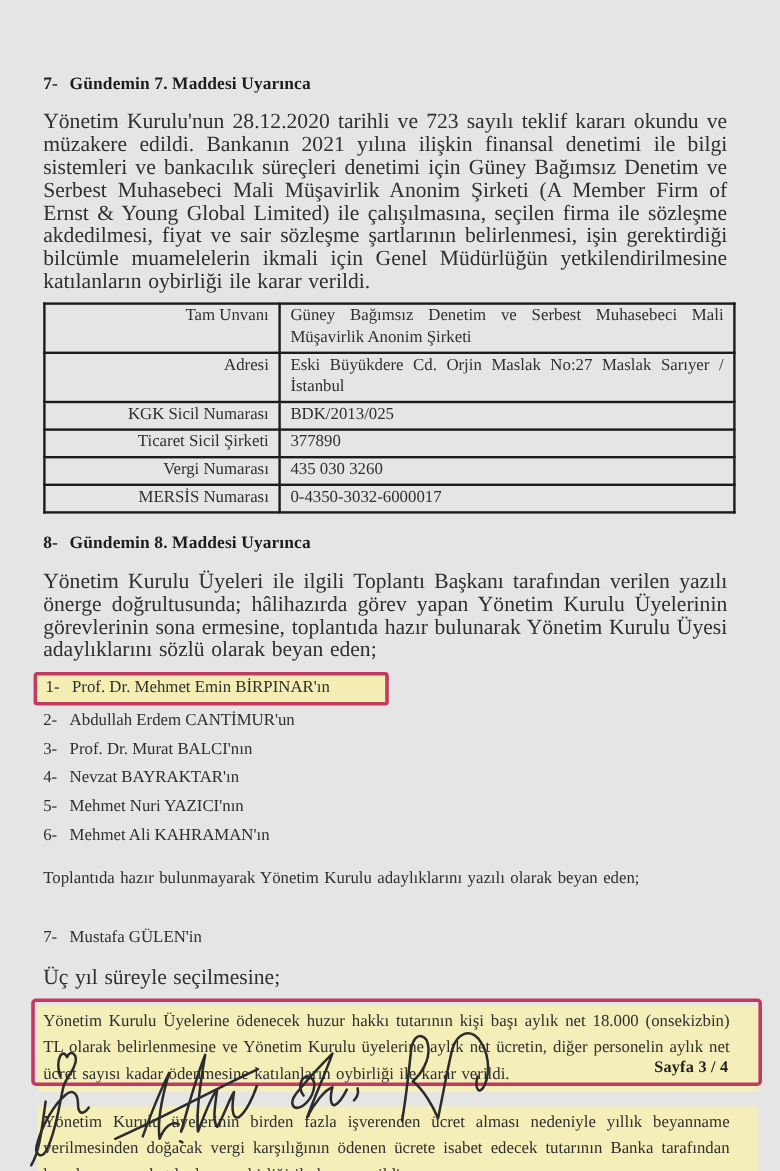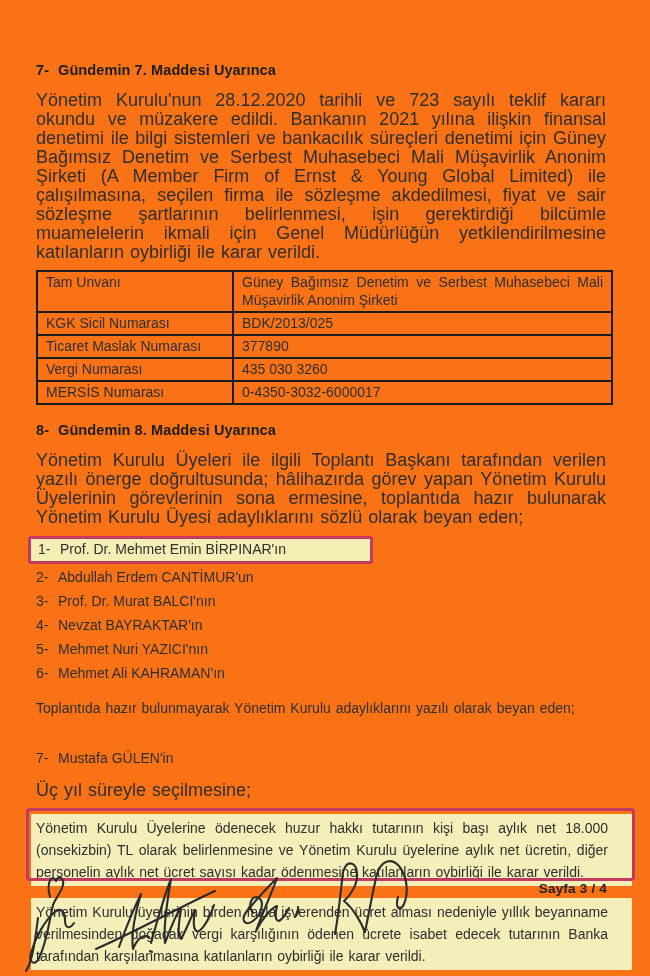--- a/index.html
+++ b/index.html
@@ -1,20 +1,20 @@
 <!DOCTYPE html>
 <html lang="tr"><head>
 <meta charset="utf-8">
 <style>
   html,body{margin:0;padding:0;background:#ffffff;}
   .page{
     position:relative;
     width:650px;height:976px;
-    background:#f97316;
-    font-family:Liberation Sans, sans-serif;
+    background:#e5e5e5;
+    font-family:Liberation Serif, serif;
     color:#2f2f2f;
     overflow:hidden;
     box-sizing:border-box;
     padding:62px 44px 0 36px;
   }
   .heading{
     font-size:14.5px;font-weight:bold;color:#1d1d1d;
     margin:0 0 13px 0;letter-spacing:.1px;
   }
   .heading .hnum{display:inline-block;width:22px;}
@@ -24,28 +24,28 @@
   }
   
   table.company{
     border-collapse:collapse;width:577px;margin:8px 0 0 0;
     font-size:14px;line-height:18px;
   }
   table.company td{
     border:2px solid #1c1c1c;padding:1px 8px 2px 8px;vertical-align:top;
     text-align:justify;
   }
-  table.company td.lbl{width:178px;text-align:left;}
+  table.company td.lbl{width:178px;text-align:right;}
   
   .sec8{margin-top:17px;}
   .cand-list{margin:9px 0 0 0;}
   .cand{font-size:14px;line-height:24px;white-space:nowrap;}
   .cand .cnum{display:inline-block;width:22px;}
   .cand-hl{
-    display:inline-block;box-sizing:border-box;width:345px;
+    display:inline-block;box-sizing:border-box;width:296px;
     background:#f4eeb4;
     border:3px solid #c23a5f;border-radius:3px;
     padding:0 8px 1px 7px;margin:0 8px 1px -8px;
     line-height:21px;
   }
   .spacer-line{font-size:14px;line-height:19px;margin-top:14px;}
   .gulen{margin-top:28px;}
   .term{margin-top:11px;}
   .hl-block{
     background:#f4eeb9;
@@ -76,25 +76,29 @@
 
   <p class="para">Yönetim Kurulu'nun 28.12.2020 tarihli ve 723 sayılı teklif kararı okundu ve müzakere edildi. Bankanın 2021 yılına ilişkin finansal denetimi ile bilgi sistemleri ve bankacılık süreçleri denetimi için Güney Bağımsız Denetim ve Serbest Muhasebeci Mali Müşavirlik Anonim Şirketi (A Member Firm of Ernst &amp; Young Global Limited) ile çalışılmasına, seçilen firma ile sözleşme akdedilmesi, fiyat ve sair sözleşme şartlarının belirlenmesi, işin gerektirdiği bilcümle muamelelerin ikmali için Genel Müdürlüğün yetkilendirilmesine katılanların oybirliği ile karar verildi.</p>
 
   <table class="company">
     <tbody>
       <tr>
         <td class="lbl">Tam Unvanı</td>
         <td>Güney Bağımsız Denetim ve Serbest Muhasebeci Mali Müşavirlik Anonim Şirketi</td>
       </tr>
       <tr>
+        <td class="lbl">Adresi</td>
+        <td>Eski Büyükdere Cd. Orjin Maslak No:27 Maslak Sarıyer / İstanbul</td>
+      </tr>
+      <tr>
         <td class="lbl">KGK Sicil Numarası</td>
         <td>BDK/2013/025</td>
       </tr>
       <tr>
-        <td class="lbl">Ticaret Maslak Numarası</td>
+        <td class="lbl">Ticaret Sicil Şirketi</td>
         <td>377890</td>
       </tr>
       <tr>
         <td class="lbl">Vergi Numarası</td>
         <td>435 030 3260</td>
       </tr>
       <tr>
         <td class="lbl">MERSİS Numarası</td>
         <td>0-4350-3032-6000017</td>
       </tr>

